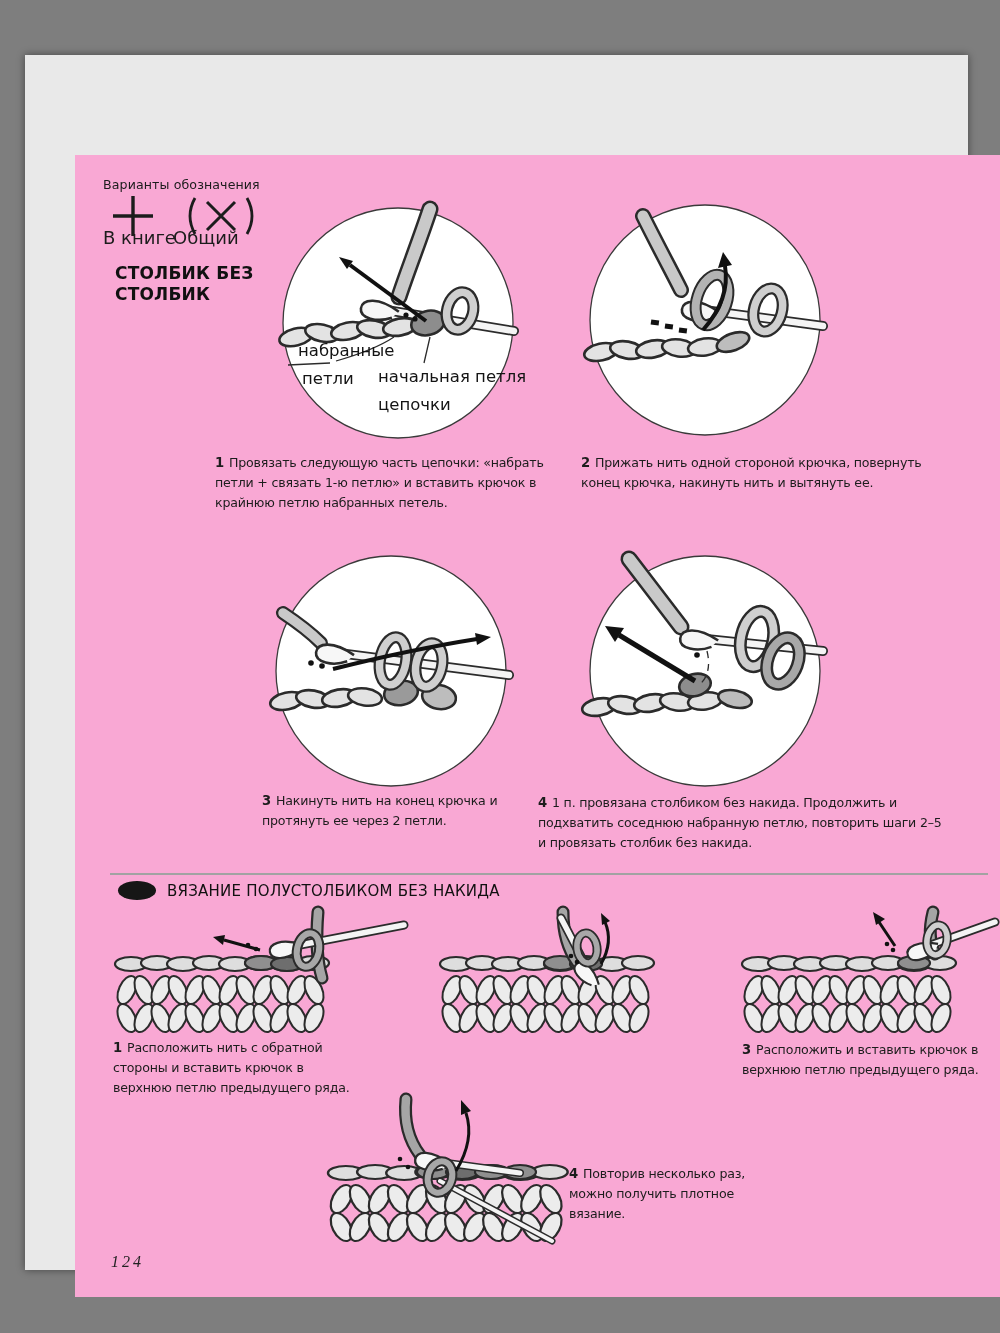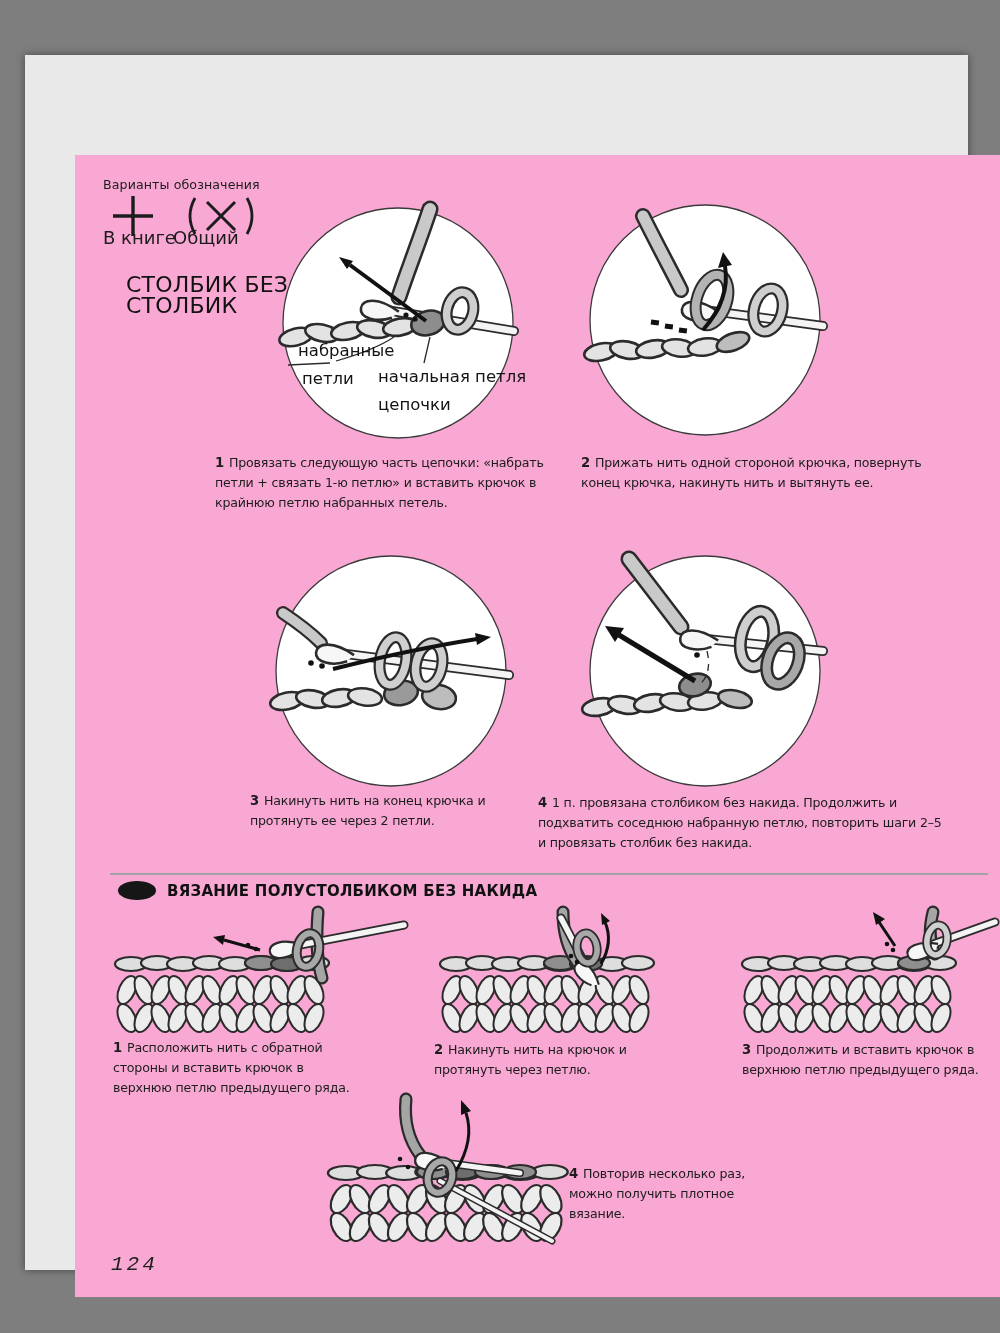--- a/index.html
+++ b/index.html
@@ -4,28 +4,28 @@
 <style>
   html,body{margin:0;padding:0}
   body{width:1000px;height:1333px;background:#7e7e7e;position:relative;overflow:hidden;
        font-family:"DejaVu Sans",sans-serif;}
   .scan{position:absolute;left:25px;top:55px;width:943px;height:1215px;background:#e9e9e9;
         box-shadow:0 0 8px rgba(0,0,0,.45);}
   .content{position:absolute;left:50px;top:100px;width:912px;height:1142px;background:#f9a8d4;padding-left:28px;}
   .abs{position:absolute}
   .legend-title{font-size:12.6px;color:#1c1c1c;letter-spacing:.1px}
   .legend-lab{font-size:18px;color:#1c1c1c}
-  h1.sec1{font-size:22px;font-weight:normal;color:#111;line-height:21px;margin:16px;letter-spacing:.2px}
+  h1.sec1{font-size:17px;font-weight:bold;color:#111;line-height:21px;margin:5px;letter-spacing:.2px}
   .cap{position:absolute;font-size:12.6px;line-height:1.6;letter-spacing:-0.2px;color:#1d1d1d;margin:0}
   .cap b{margin-right:5px;font-size:13.2px}
   .divider{position:absolute;background:#a2a2a2;height:2px}
   .bullet{position:absolute;width:38px;height:19px;background:#161616;border-radius:50%}
-  .sec2-title{position:absolute;font-size:15px;font-weight:bold;color:#111;letter-spacing:.25px}
-  .pagenum{position:absolute;font-family:Liberation Mono, monospace;font-style:italic;
-           font-size:21px;color:#222;letter-spacing:3px}
+  .sec2-title{position:absolute;font-size:15px;font-weight:normal;color:#111;letter-spacing:.25px}
+  .pagenum{position:absolute;font-family:Liberation Serif, serif;font-style:italic;
+           font-size:16px;color:#222;letter-spacing:3px}
   svg{overflow:visible}
   svg text{font-family:"DejaVu Sans",sans-serif;font-size:16.5px;fill:#141414}
   .yo{fill:none;stroke:#2b2b2b;stroke-linecap:round}
   .yi{fill:none;stroke:#c9c9c9;stroke-linecap:round}
   .yid{fill:none;stroke:#a5a5a5;stroke-linecap:round}
   .rodo{fill:none;stroke:#2b2b2b;stroke-linecap:round}
   .rodi{fill:none;stroke:#f4f4f4;stroke-linecap:round}
   .ld{stroke:#2b2b2b;stroke-width:1.3;fill:none}
   .arr{stroke:#111;fill:none}
   .ah{fill:#111;stroke:none}
@@ -273,21 +273,21 @@
       <ellipse cx="110" cy="134" rx="16" ry="11" fill="#8d8d8d" stroke="#2b2b2b" stroke-width="2.6" transform="rotate(-14 110 134)"></ellipse>
     </g>
     <g>
       <line class="arr" stroke-width="5" x1="110" y1="130" x2="34" y2="84"></line>
       <polygon class="ah" points="20,75 30,91 39,77"></polygon>
       <path class="ld" d="M122,100 C126,116 122,128 114,134" stroke-dasharray="7 6" stroke-width="3"></path>
       <circle class="dot" cx="112" cy="104" r="2.8"></circle>
     </g>
   </svg>
 
-  <p class="cap" style="left:175px;top:635px;width:280px">
+  <p class="cap" style="left:187px;top:635px;width:280px">
     <b>3</b><span>Накинуть нить на конец крючка и протянуть ее через 2 петли.</span>
   </p>
 
   <p class="cap" style="left:463px;top:637px;width:408px">
     <b>4</b><span>1 п. провязана столбиком без накида. Продолжить и подхватить соседнюю набранную петлю, повторить шаги 2–5 и провязать столбик без накида.</span>
   </p>
 
   <div class="divider" style="left:35px;top:718px;width:878px"></div>
   <div class="bullet" style="left:43px;top:726px"></div>
   <div class="sec2-title" style="left:92px;top:727px">ВЯЗАНИЕ ПОЛУСТОЛБИКОМ БЕЗ НАКИДА</div>
@@ -368,25 +368,22 @@
       <line class="arr" stroke-width="3" x1="158" y1="36" x2="142" y2="12"></line>
       <polygon class="ah" points="136,2 139,15 148,9"></polygon>
       <circle class="dot" cx="150" cy="34" r="2.3"></circle>
           <circle class="dot" cx="156" cy="40" r="2.3"></circle>
     </g>
   </svg>
 
   <p class="cap" style="left:38px;top:882px;width:248px">
     <b>1</b><span>Расположить нить с обратной стороны и вставить крючок в верхнюю петлю предыдущего ряда.</span>
   </p>
-  <p class="cap" style="left:359px;top:884px;width:235px">
-    <b>2</b><span>Накинуть нить на крючок и протянуть через петлю.</span>
-  </p>
   <p class="cap" style="left:667px;top:884px;width:262px">
-    <b>3</b><span>Продолжить и вставить крючок в верхнюю петлю предыдущего ряда.</span>
+    <b>3</b><span>Расположить и вставить крючок в верхнюю петлю предыдущего ряда.</span>
   </p>
 
   <svg class="abs" style="left:245px;top:942px" width="300" height="155" viewBox="0 0 300 155">
     <g>
       <use href="#fabric" transform="translate(8,66) scale(1.12,1)"></use>
       <use href="#sHd" x="113" y="75"></use>
           <use href="#sHdd" x="142" y="75"></use>
       <use href="#sHd" x="171" y="75"></use>
           <use href="#sHd" x="200" y="75"></use>
     </g>

